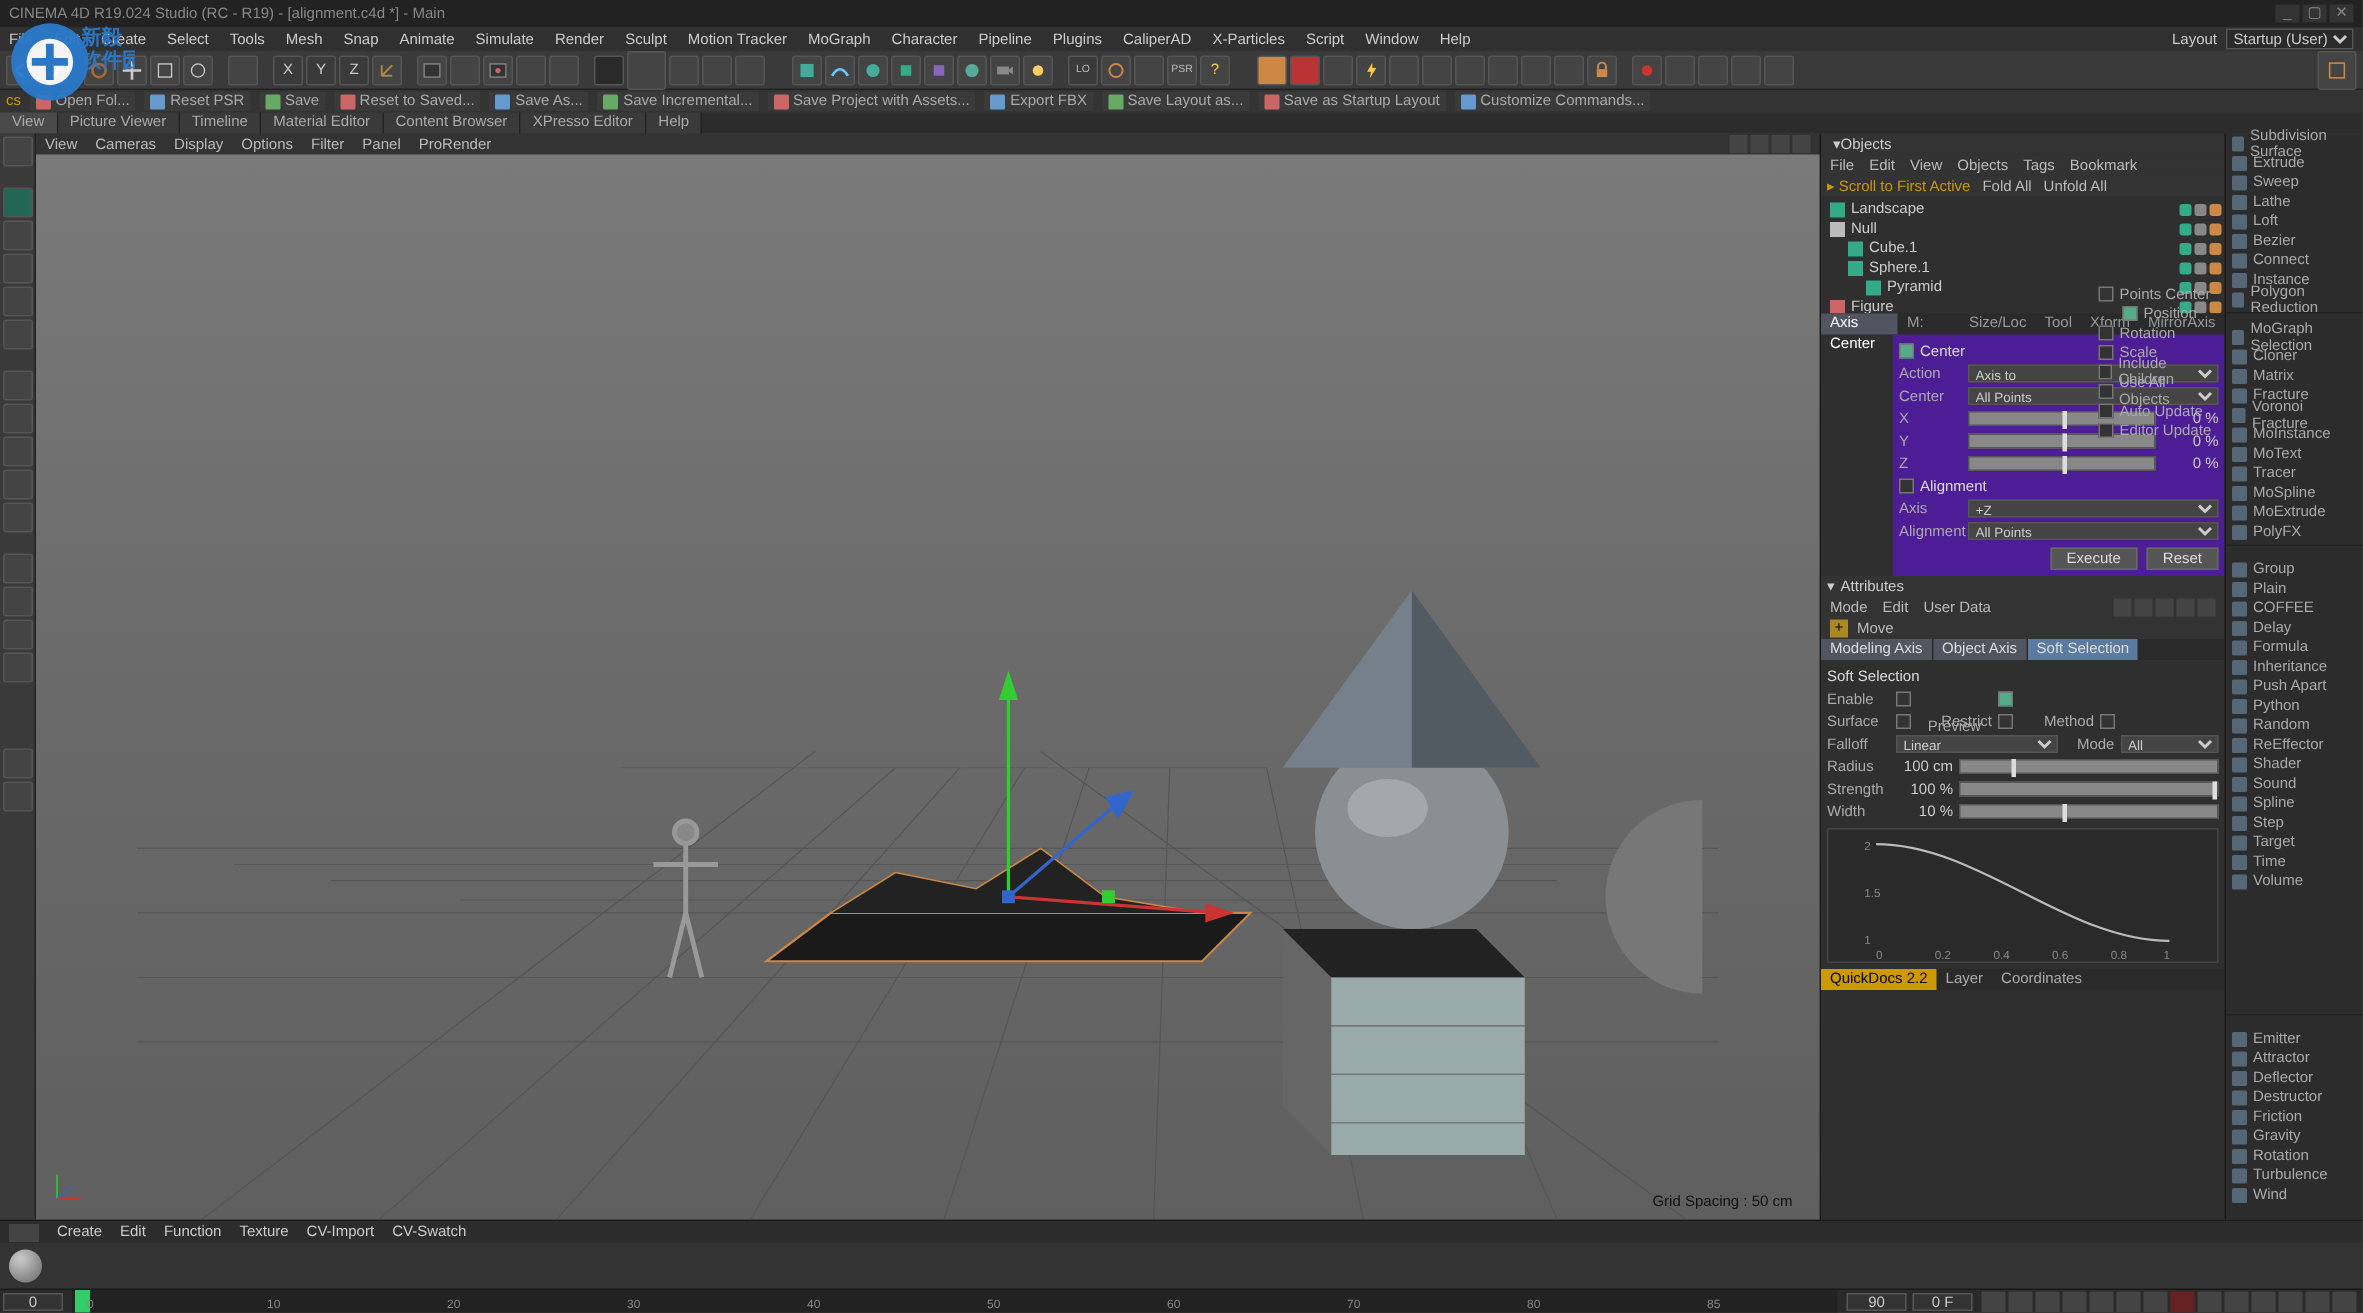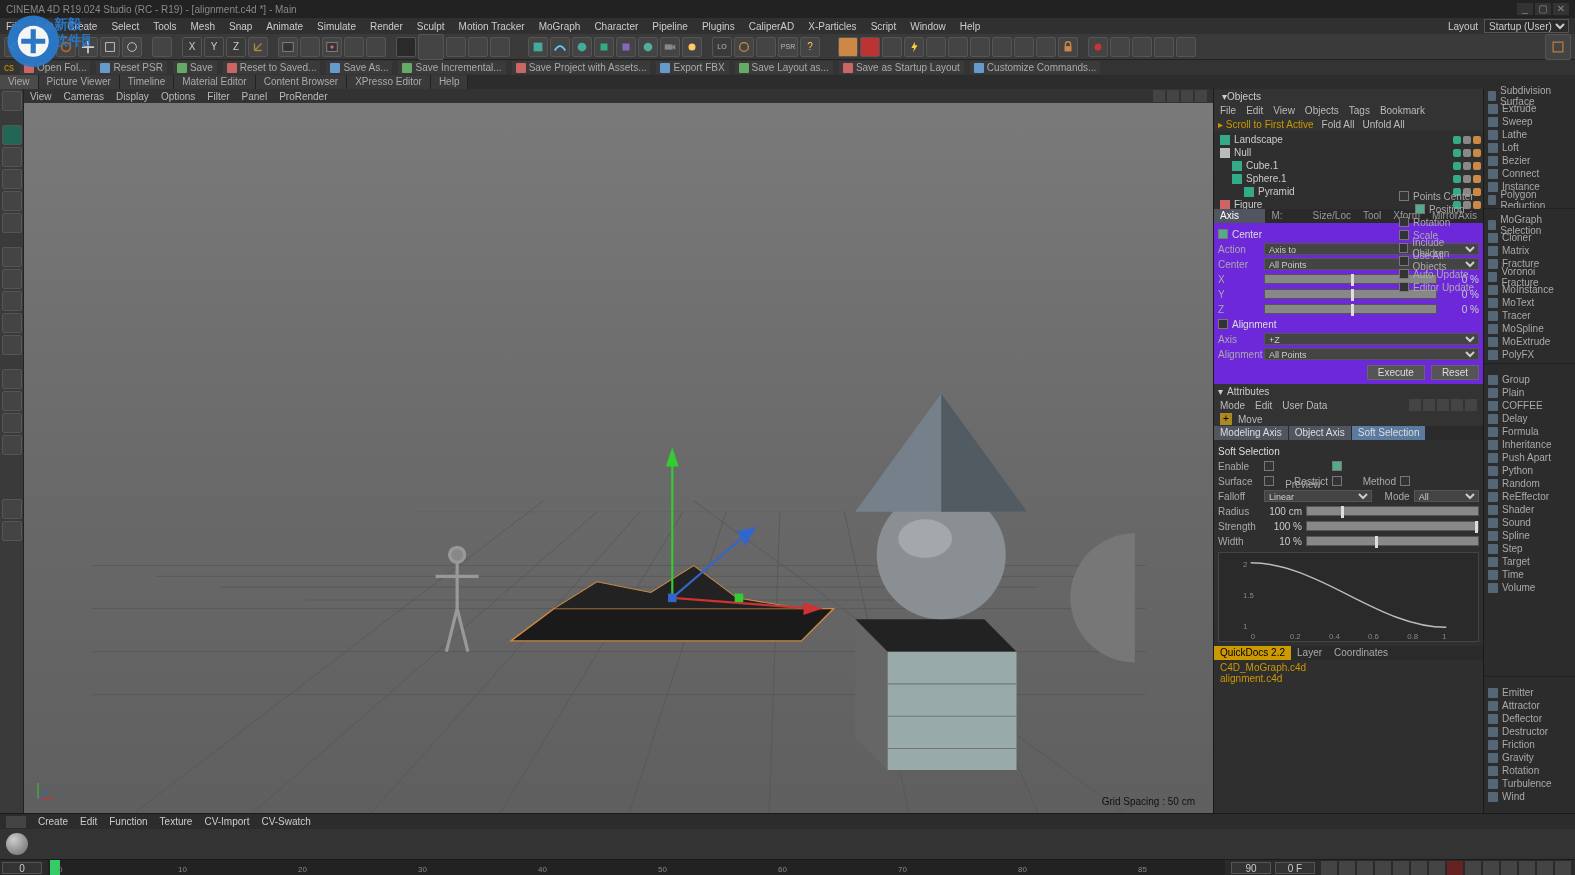--- a/index.html
+++ b/index.html
@@ -63,21 +63,21 @@
 
 .obj-menubar{height:14px;background:#333;display:flex;align-items:center;padding:0 6px;gap:10px;}
 .obj-search{height:14px;background:#333;display:flex;align-items:center;padding:0 4px;gap:8px;}
 .obj-tree{flex:0 0 78px;background:#2f2f2f;padding:2px;overflow:hidden;}
 .obj-row{display:flex;align-items:center;height:13px;gap:4px;}
 .obj-row .indent{display:inline-block;}
 .obj-row .oicon{width:10px;height:10px;}
 .obj-row .oname{color:#ccc;}
 .obj-row .dots{margin-left:auto;display:flex;gap:2px;}
 .obj-row .dot{width:8px;height:8px;border-radius:2px;}
-.attrib-body{flex:1;padding:4px;background:#6d28d9;}
+.attrib-body{flex:1;padding:4px;background:#4c1d95;margin-left:48px;}
 .attrib-row{display:flex;align-items:center;height:14px;gap:4px;margin-bottom:1px;}
 .attrib-row .lbl{width:42px;color:#aaa;}
 .attrib-row .slider{flex:1;height:10px;background:#888;border:1px solid #555;position:relative;}
 .attrib-row .slider .knob{position:absolute;top:-1px;width:3px;height:12px;background:#ddd;}
 .attrib-row .val{width:38px;text-align:right;color:#ccc;}
 .attrib-row select{flex:1;background:#444;color:#ccc;border:1px solid #555;height:12px;font-size:9px;}
 .attrib-sec{color:#ddd;margin:2px 0;}
 .attrib-btns{display:flex;gap:6px;justify-content:flex-end;margin-top:4px;}
 .attrib-btns button{background:#555;color:#ddd;border:1px solid #666;padding:1px 10px;font-size:10px;}
 .chk{width:10px;height:10px;border:1px solid #777;background:#333;}
@@ -773,24 +773,20 @@
             <text x="206" y="88" fill="#888" font-size="8">1</text>
         </svg>
       </div>
     </div>
 
     <div class="quicktabs" id="quicktabs">
         <div class="qt a">QuickDocs 2.2</div>
         <div class="qt">Layer</div>
         <div class="qt">Coordinates</div>
       </div>
-    <div class="quick-body" id="quickbody">
-        <div>C4D_MoGraph.c4d</div>
-        <div>alignment.c4d</div>
-      </div>
   </div>
 
   <div class="far-col">
     <div id="farA">
         <div class="row">
           <span class="ricon"></span>
           <span>Subdivision Surface</span>
         </div>
         <div class="row">
           <span class="ricon"></span>

